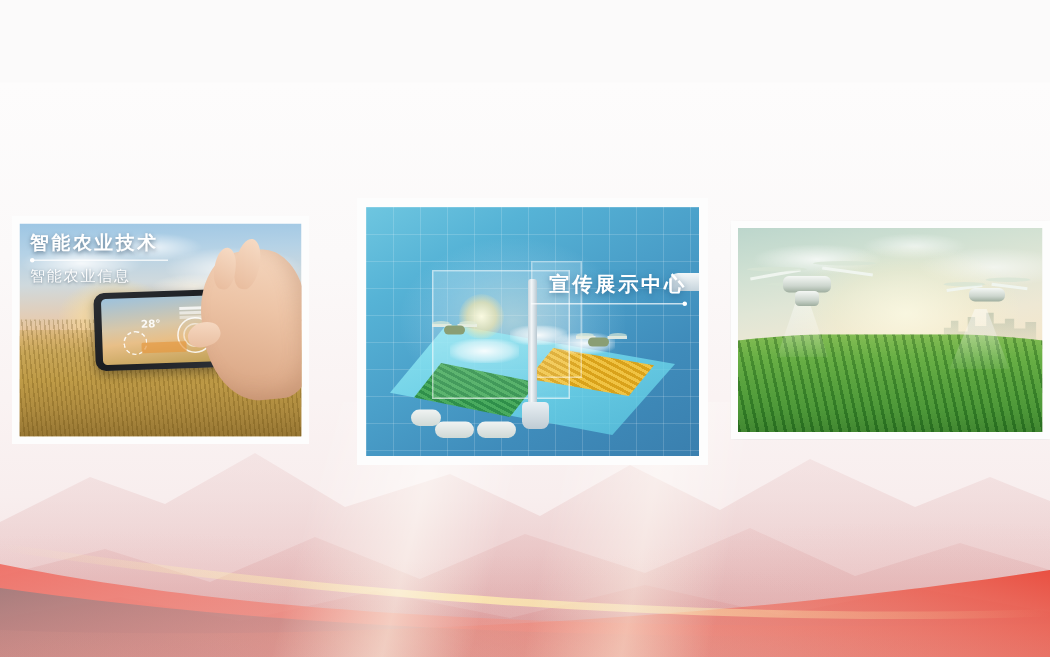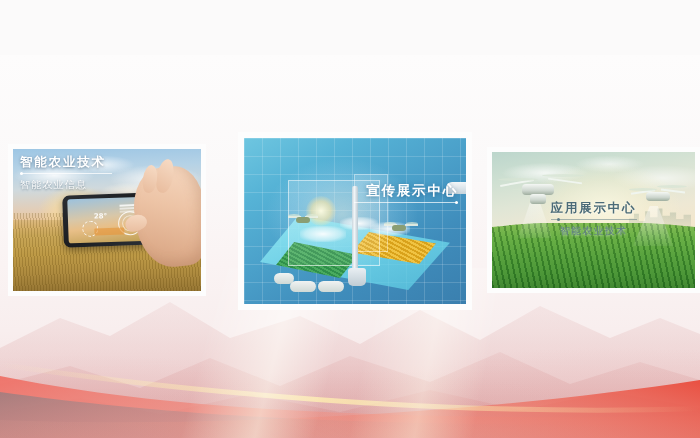--- a/index.html
+++ b/index.html
@@ -524,20 +524,15 @@
 
       <div class="c3-drone" style="right:8px; top:30px; width:58px; height:28px;">
         <div class="c3-d-arm" style="left:2px; top:9px; width:24px; transform:rotate(-8deg);"></div>
         <div class="c3-d-arm" style="right:2px; top:8px; width:24px; transform:rotate(7deg);"></div>
         <div class="c3-d-rotor" style="left:0; top:6px; width:28px;"></div>
         <div class="c3-d-rotor" style="right:0; top:3px; width:30px;"></div>
         <div class="c3-d-body" style="left:17px; top:10px; width:24px; height:9px;"></div>
       </div>
     </div>
 
-    <div class="card-text">
-      <div class="card-title">应用展示中心</div>
-      <div class="card-rule"></div>
-      <div class="card-sub">智能农业技术</div>
-    </div>
   </div>
 
 </div>
 
 </body></html>

